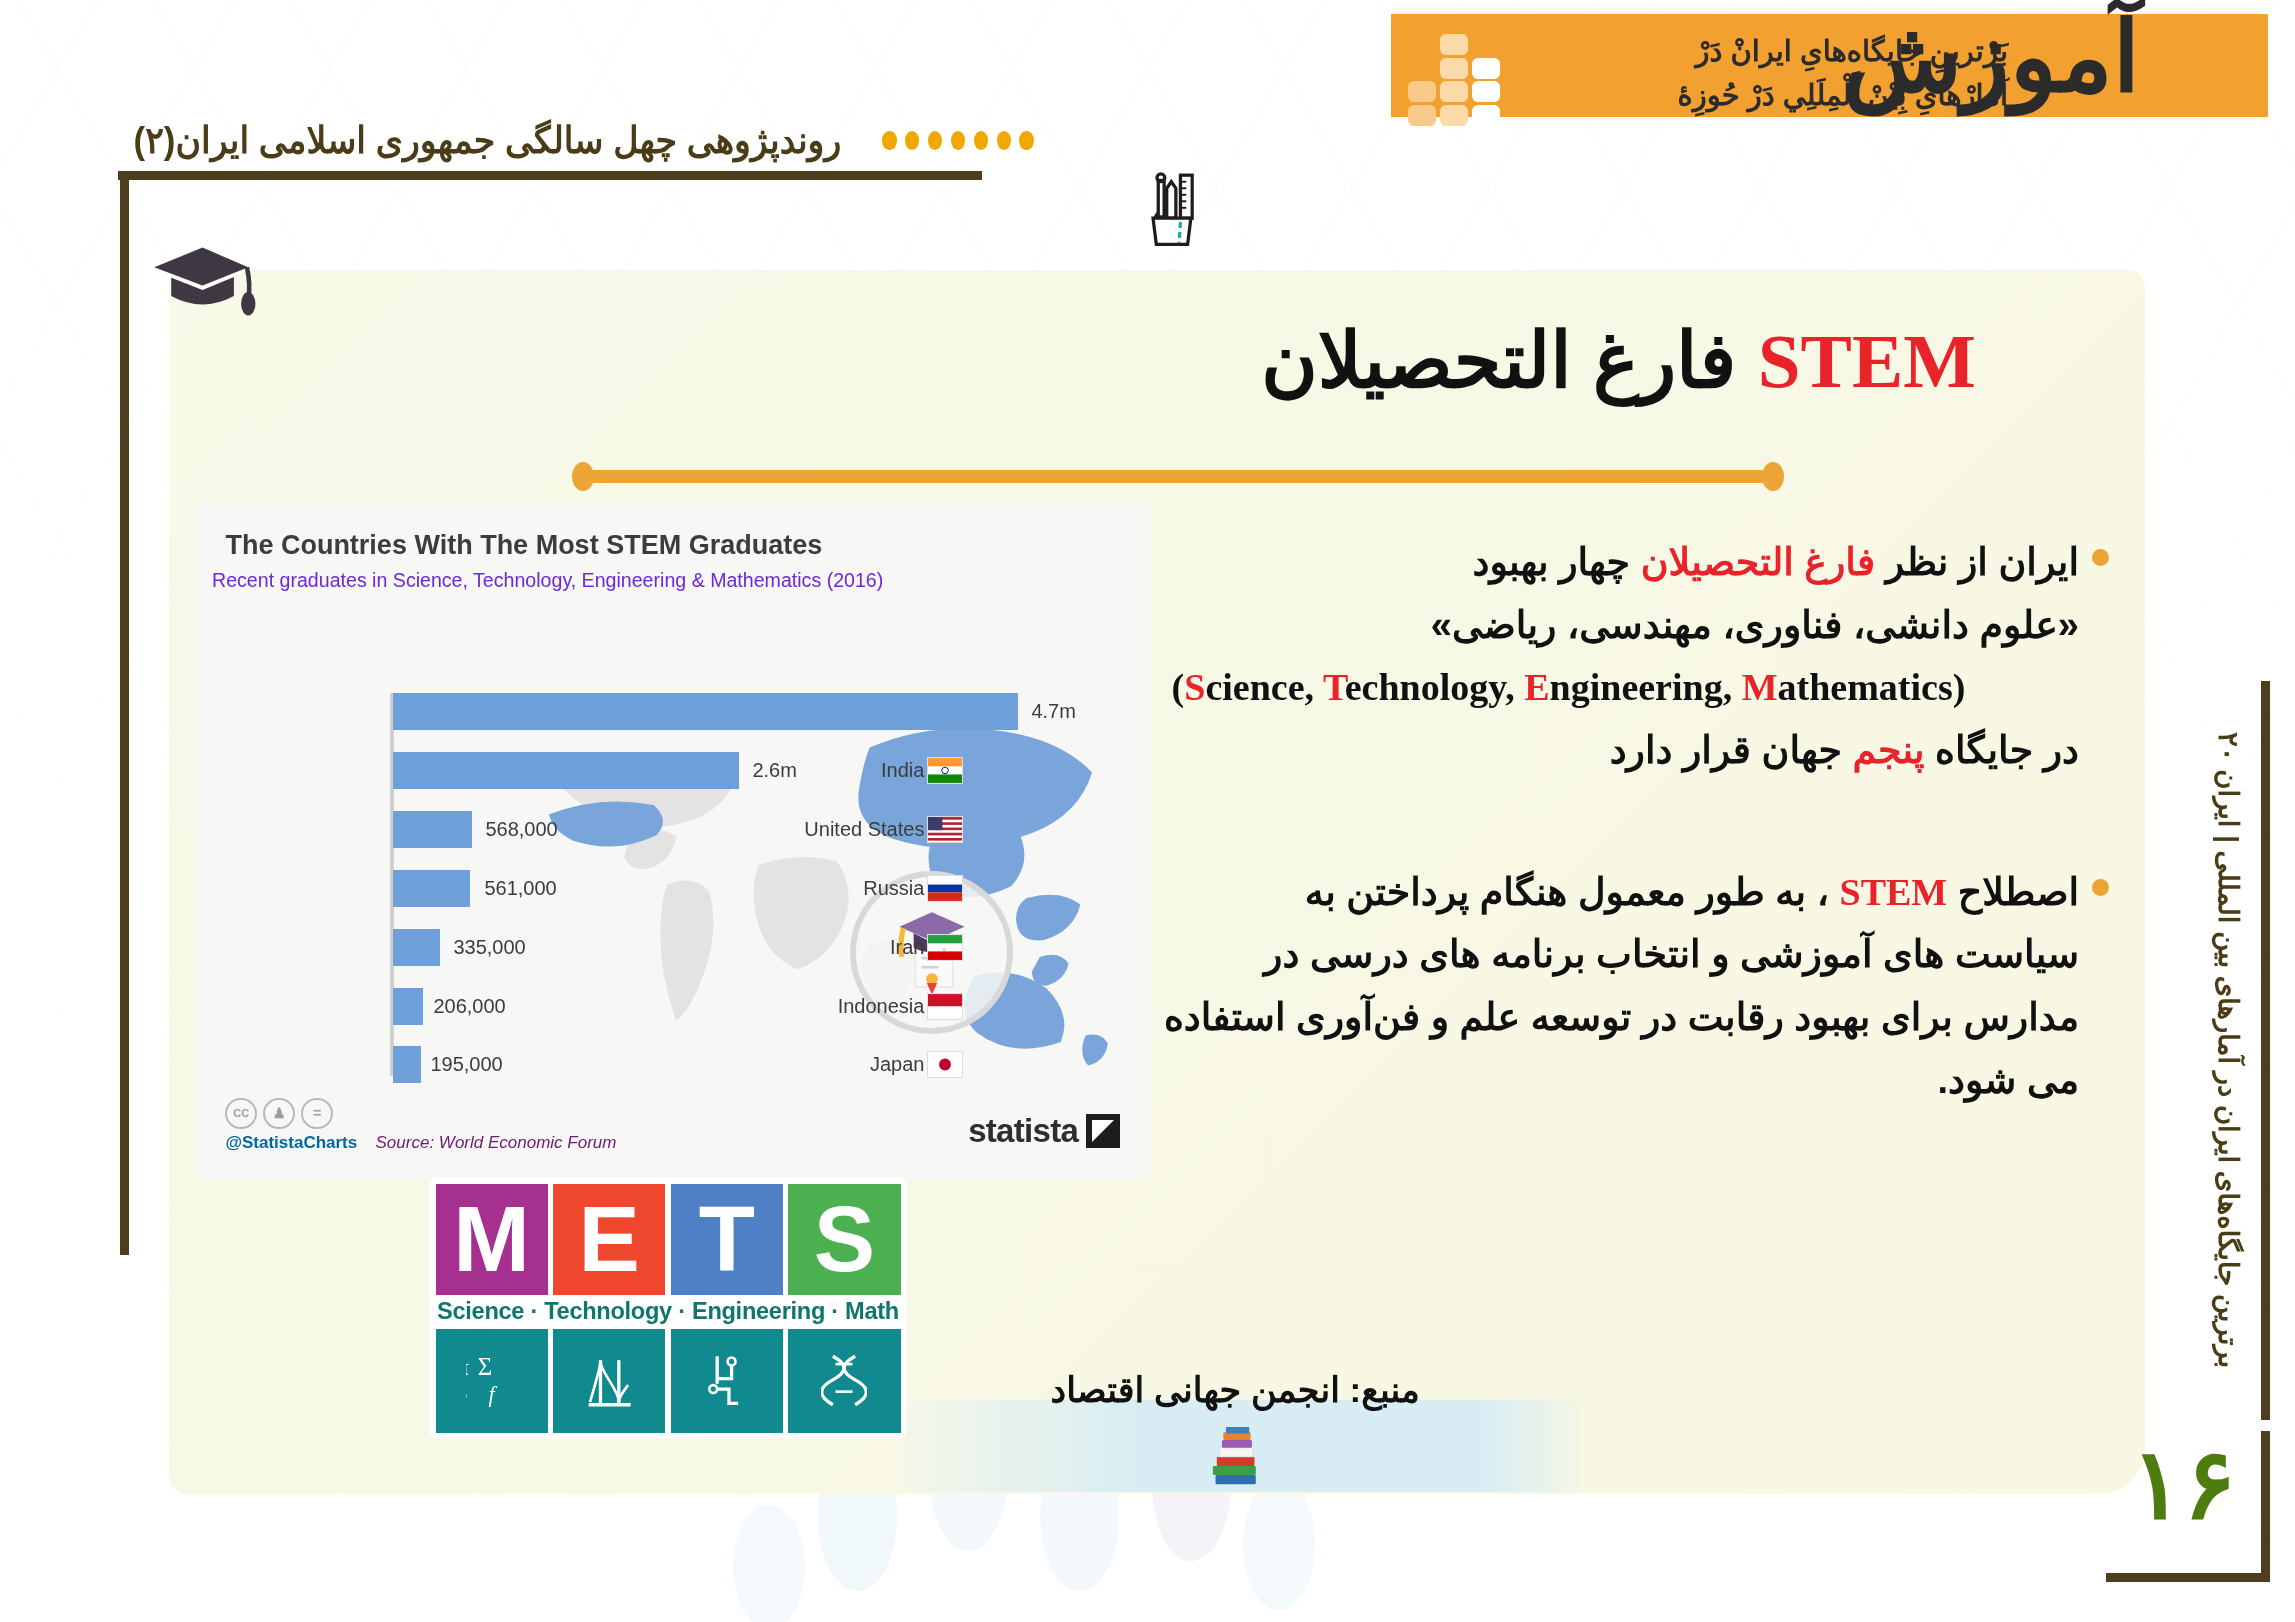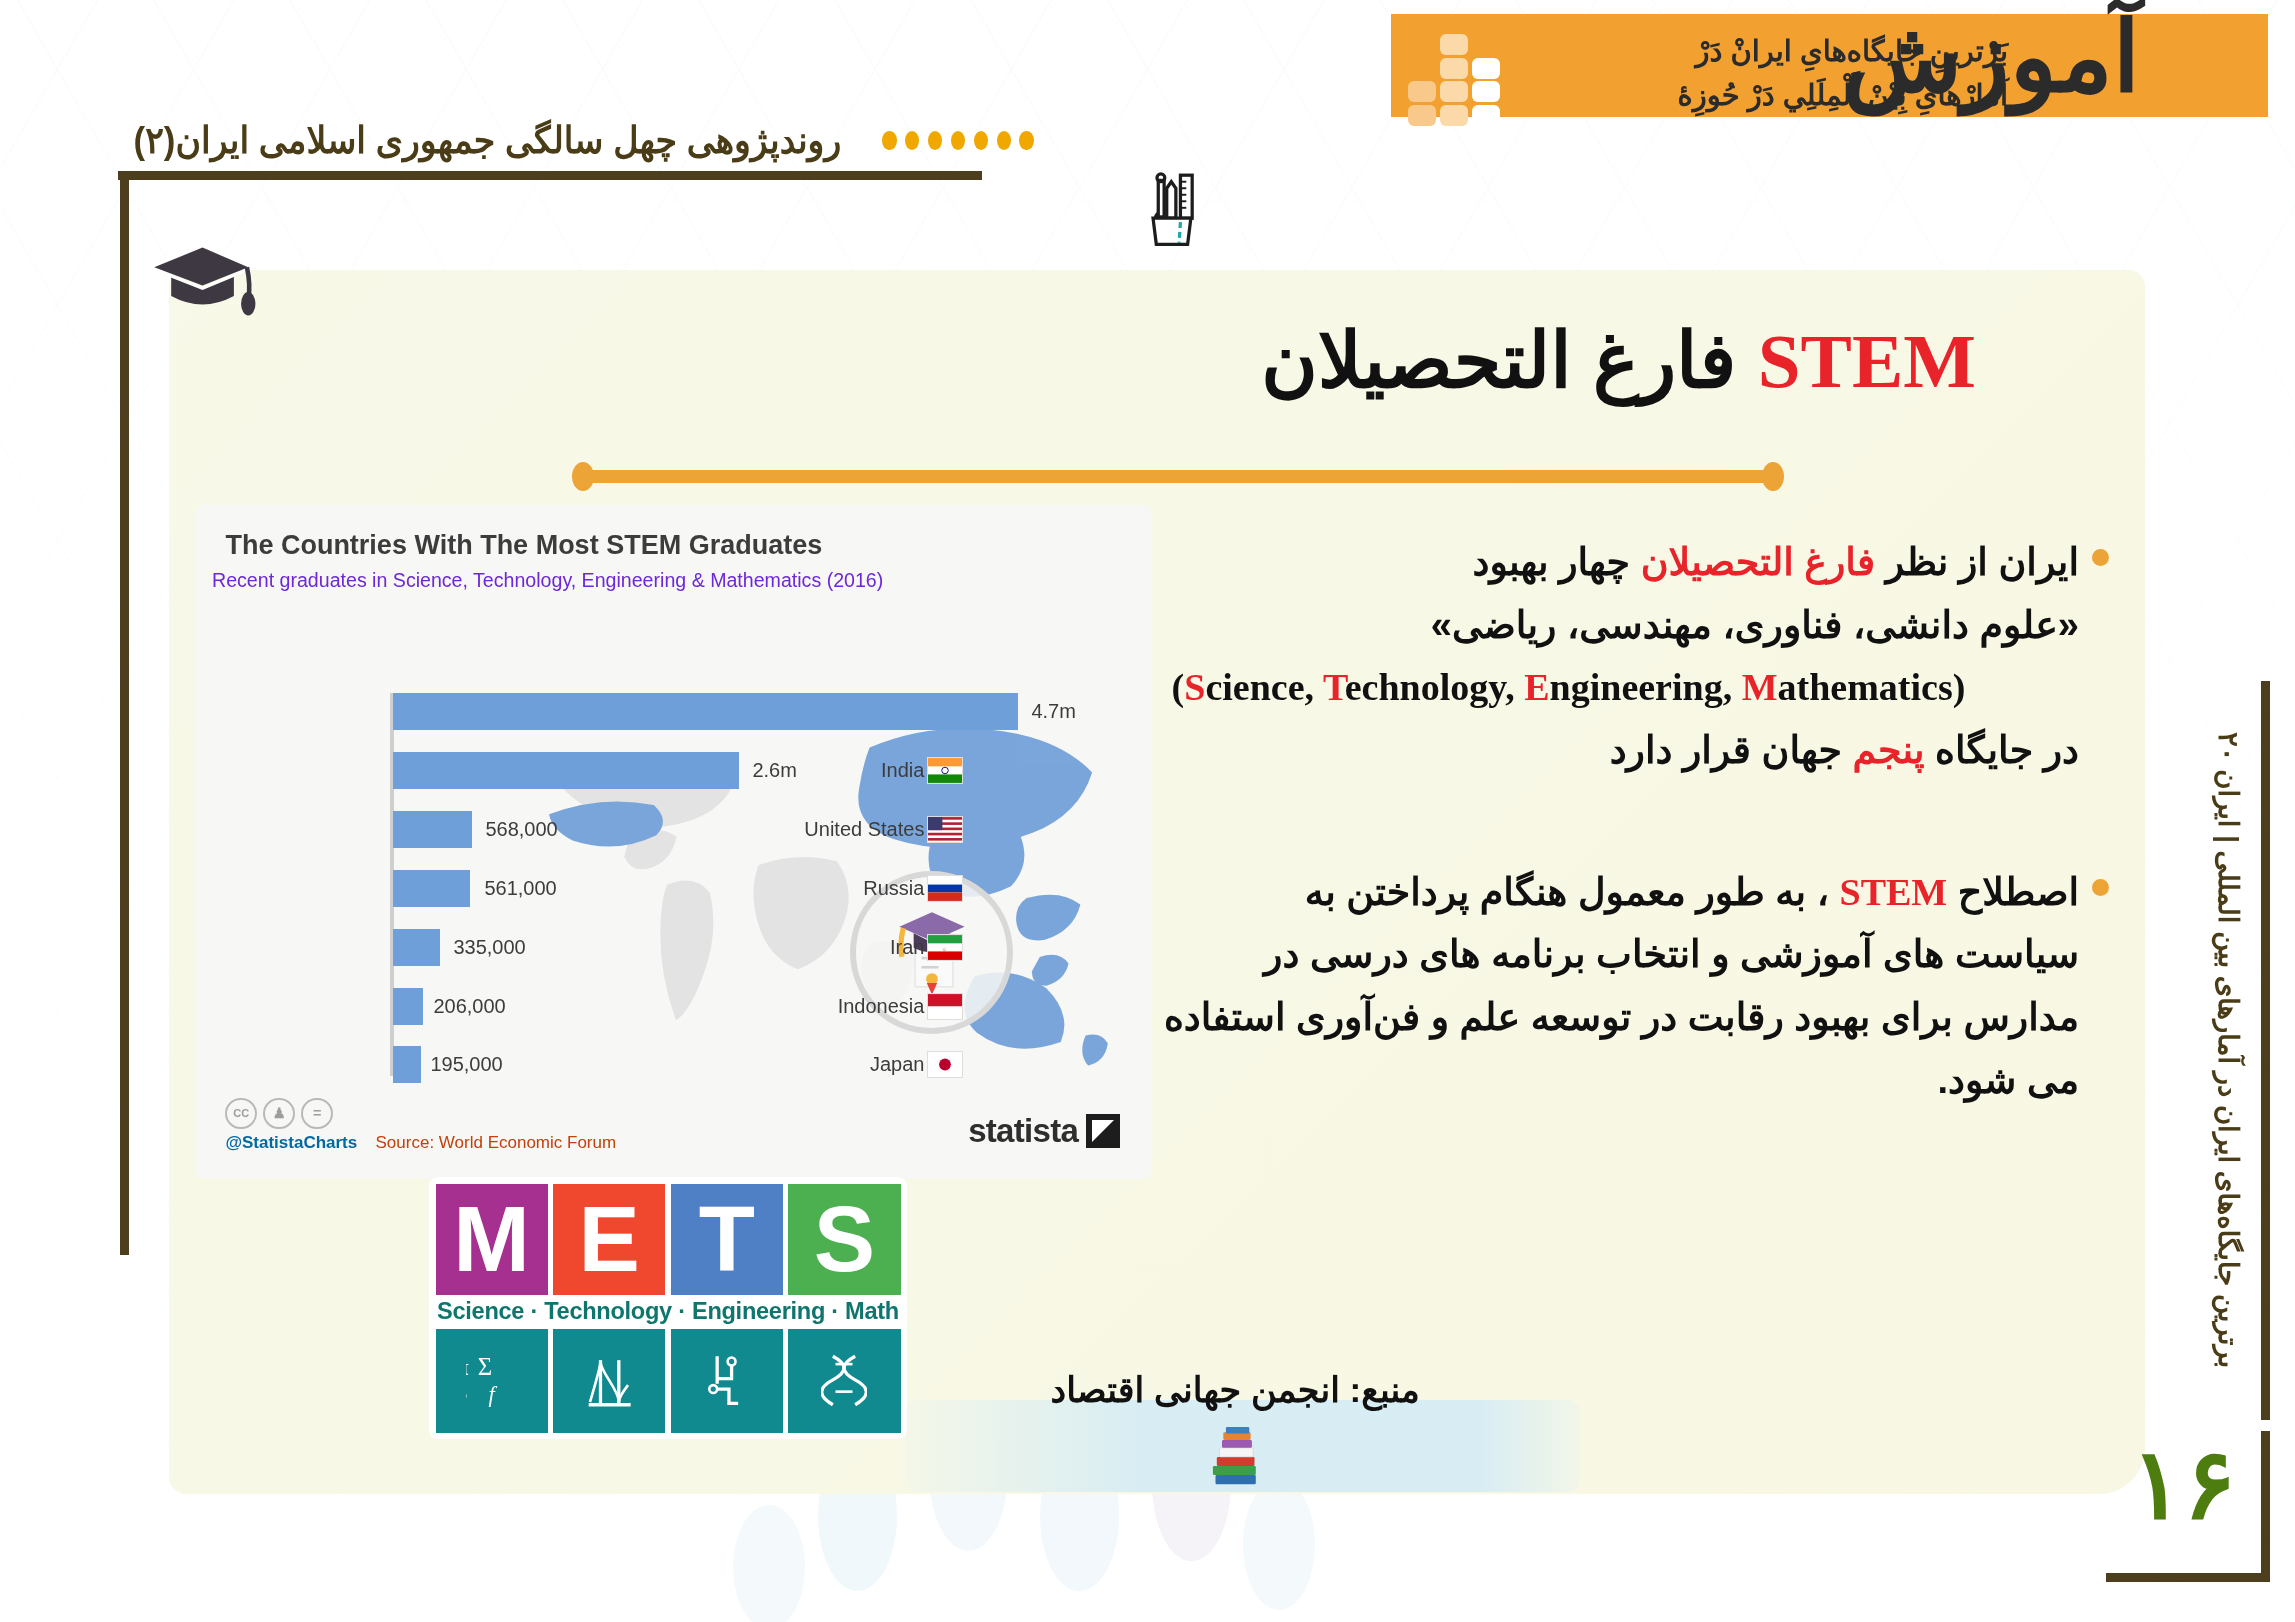--- a/index.html
+++ b/index.html
@@ -145,21 +145,21 @@
   }
   .chart-foot{position:absolute;left:29.4px;bottom:26px;}
   .cc-icons{display:flex;gap:6.5px;margin-bottom:3.9px;}
   .cc-icons i{
     display:block;width:27.5px;height:27.5px;border:2px solid #b9b9b9;border-radius:50%;
     color:#9d9d9d;font-style:normal;font-size:14.4px;font-weight:bold;
     text-align:center;line-height:26px;
   }
   .foot-text{display:flex;gap:18.3px;align-items:baseline;}
   .foot-handle{font-size:17px;font-weight:bold;color:#0369a1;}
-  .foot-src{font-size:17px;color:#c2410c;}
+  .foot-src{font-size:17px;color:#701a75;font-style:italic;}
   .statista{
     position:absolute;right:31px;bottom:29px;display:flex;align-items:center;gap:7.9px;
   }
   .statista-word{font-size:33px;font-weight:bold;color:#2e2e2e;letter-spacing:-0.7px;}
   .statista-mark{width:34px;height:34px;background:#1d1d1d;position:relative;}
   .statista-mark::after{
     content:"";position:absolute;left:5.9px;top:5.9px;width:0;height:0;
     border-left:22px solid #fff;border-bottom:22px solid transparent;
   }
 

